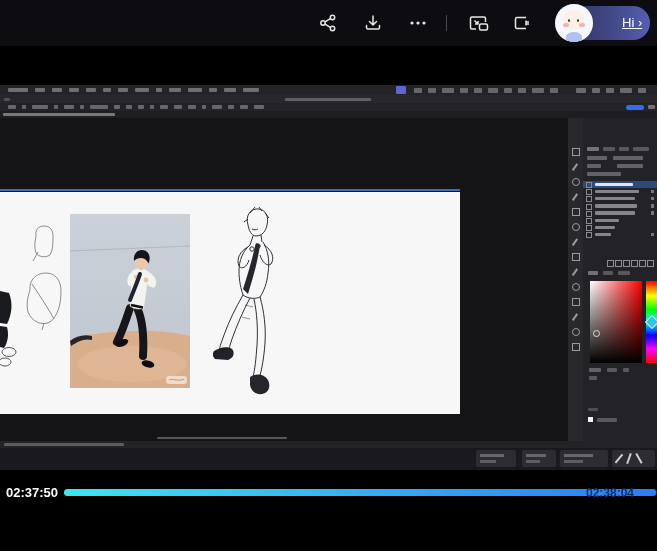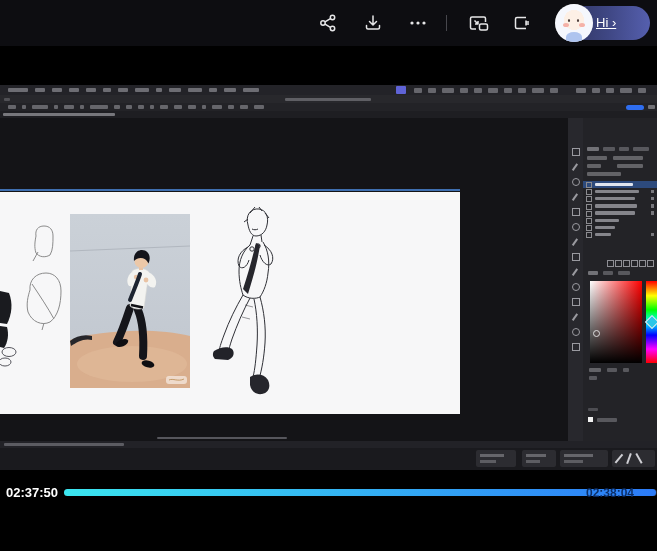--- a/index.html
+++ b/index.html
@@ -13,21 +13,21 @@
   .hicon svg{display:block;}
   #hdr-divider{left:446px;top:15px;width:1px;height:16px;background:#47474d;}
   #account-pill{left:557px;top:6px;width:93px;height:34px;border-radius:17px;
     background:linear-gradient(90deg,#2c3158 0%,#3f4784 55%,#555fae 100%);cursor:pointer;}
   #avatar{left:-2px;top:-2px;width:38px;height:38px;border-radius:50%;
     background:radial-gradient(circle at 50% 42%,#fdf0e6 0 34%,#f5f7fd 35% 72%,#dfe6f6 73% 100%);
     box-shadow:0 0 0 1px rgba(255,255,255,.25) inset;overflow:hidden;}
   #avatar .cheek{position:absolute;width:6px;height:4px;border-radius:50%;background:#f5b1a8;top:19px;}
   #avatar .eye{position:absolute;width:2px;height:3px;border-radius:50%;background:#4a3b38;top:15px;}
   #avatar .body{position:absolute;left:11px;top:28px;width:16px;height:10px;border-radius:50% 50% 0 0;background:#aec4ef;}
-  #account-label{left:39px;top:0;height:34px;line-height:34px;color:#fff;font-size:13px;text-decoration:underline;}
+  #account-label{left:65px;top:0;height:34px;line-height:34px;color:#fff;font-size:13px;text-decoration:underline;}
   
   #video-area{left:0;top:46px;width:657px;height:438px;background:#000;}
   #vframe{left:0;top:39px;width:657px;height:385px;background:#1b1b1f;cursor:pointer;}
   .bar-menu{left:0;top:0;width:657px;height:10px;background:#232328;}
   .bar-title{left:0;top:10px;width:657px;height:8px;background:#28282c;}
   .bar-opts{left:0;top:18px;width:657px;height:8px;background:#232327;}
   .bar-tabs{left:0;top:26px;width:657px;height:7px;background:#1e1e22;}
   #workspace{left:0;top:33px;width:657px;height:323px;background:#141417;}
   #canvas{left:0;top:74px;width:460px;height:222px;background:#f7f7f8;}
   #guide-line{left:0;top:71px;width:460px;height:2px;background:#3f6fb0;}

